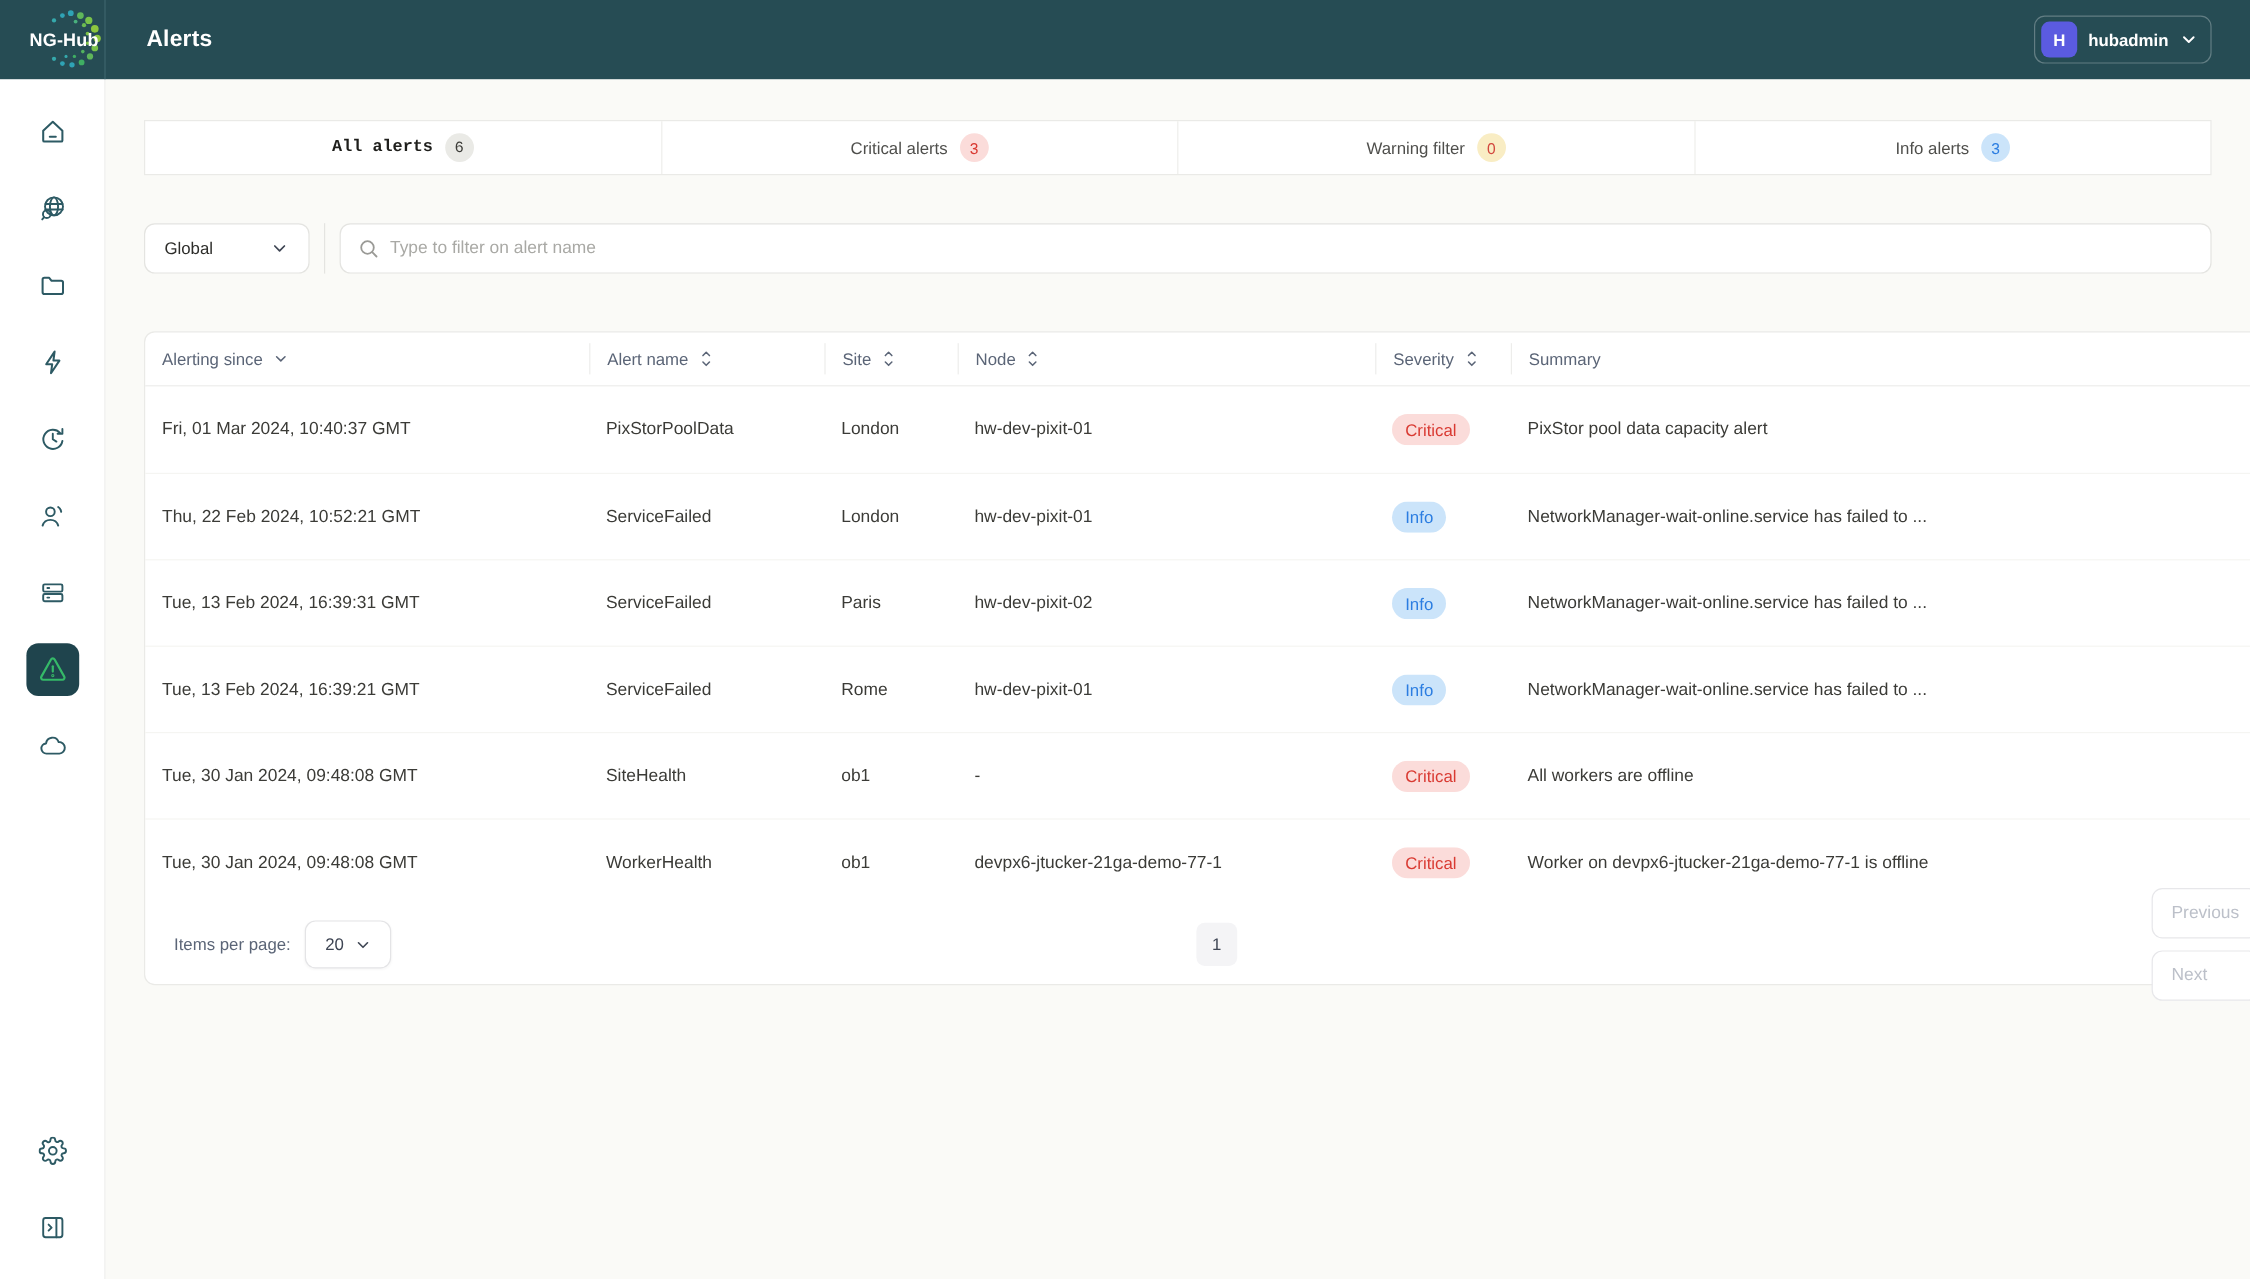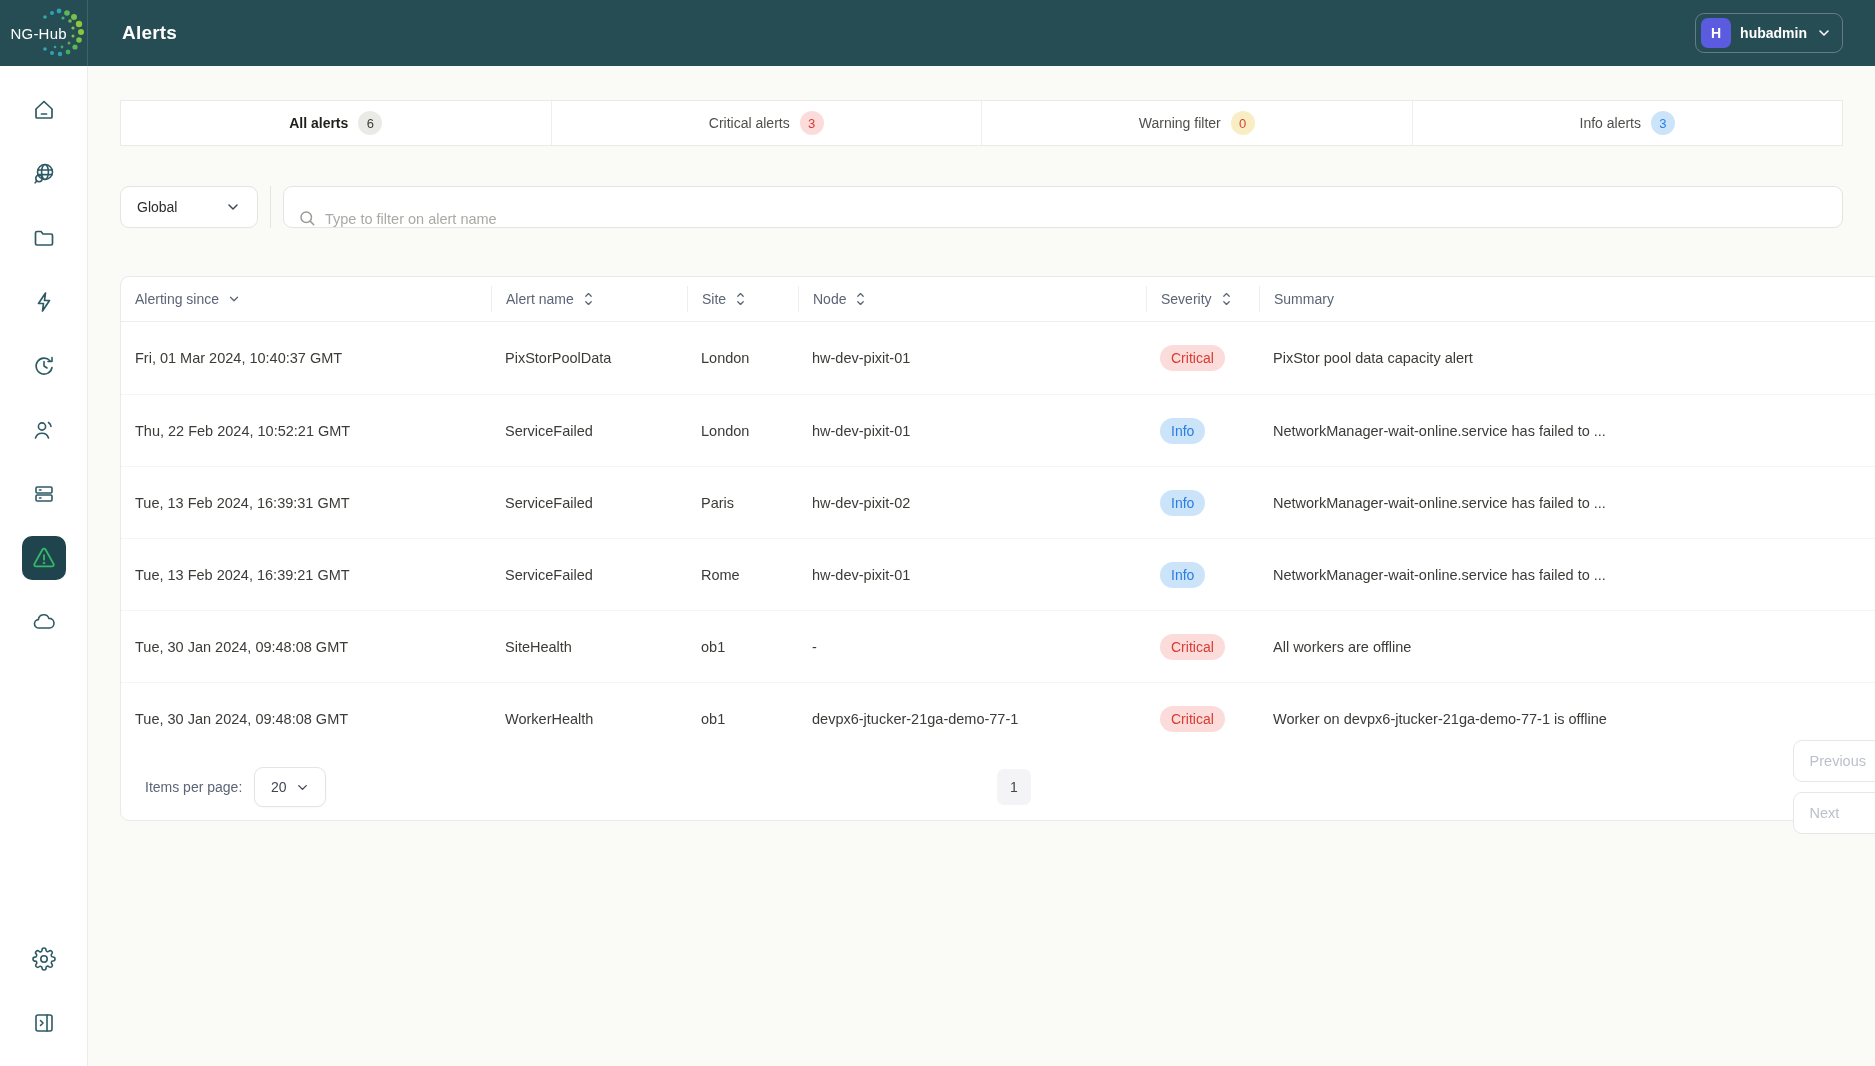--- a/index.html
+++ b/index.html
@@ -3,21 +3,21 @@
 <meta charset="utf-8">
 <style>
   * { margin:0; padding:0; box-sizing:border-box; }
   html,body { width:1875px; height:1066px; overflow:hidden; }
   body { font-family:"Liberation Sans","DejaVu Sans",sans-serif; background:#fafaf7; color:#3b3b37; }
 
   
   .header { position:absolute; top:0; left:0; width:1875px; height:66px; background:#264c54; display:flex; align-items:center; z-index:10; }
   .logo-box { width:88px; height:66px; border-right:1px solid #3c646c; display:flex; align-items:center; justify-content:center; position:relative; }
   .logo-inner { position:relative; width:78px; height:56px; }
-  .logo-text { position:absolute; left:6px; top:20px; color:#fff; font-size:15px; font-weight:normal; letter-spacing:.2px; z-index:2; }
+  .logo-text { position:absolute; left:20px; top:20px; color:#fff; font-size:15px; font-weight:bold; letter-spacing:.2px; z-index:2; }
   .logo-ring { position:absolute; right:-2px; top:2px; }
   .page-title { margin-left:34px; color:#ffffff; font-size:19px; font-weight:bold; letter-spacing:.2px; }
   .user-chip { position:absolute; right:32px; top:13px; height:40px; border:1px solid rgba(255,255,255,.28); border-radius:9px; display:flex; align-items:center; gap:9px; padding:4px 10px 4px 5px; cursor:pointer; }
   .avatar { width:30px; height:30px; background:#5b5be0; border-radius:7px; color:#fff; font-weight:bold; font-size:14px; display:flex; align-items:center; justify-content:center; }
   .user-name { color:#fff; font-size:14px; font-weight:bold; }
 
   
   .sidebar { position:absolute; top:66px; left:0; width:88px; height:1000px; background:#ffffff; border-right:1px solid #ececea; display:flex; flex-direction:column; align-items:center; padding:22px 0 21px 0; }
   .side-item { width:44px; height:44px; display:flex; align-items:center; justify-content:center; border-radius:10px; cursor:pointer; margin-bottom:20px; }
   .side-item svg { stroke:#2d5a64; }
@@ -26,33 +26,33 @@
   .side-bottom { margin-top:auto; display:flex; flex-direction:column; align-items:center; }
   .side-bottom .side-item { margin-bottom:20px; }
   .side-bottom .side-item:last-child { margin-bottom:0; }
 
   
   .main { position:absolute; top:66px; left:88px; width:1787px; height:1000px; background:#fafaf7; padding:34px 32px 0 32px; }
 
   
   .tabbar { display:flex; width:1723px; height:46px; background:#ffffff; border:1px solid #eaeae7; }
   .tab { flex:1; display:flex; align-items:center; justify-content:center; gap:10px; font-size:14px; color:#4f4f4c; cursor:pointer; border-left:1px solid #eeeeeb; }
-  .tab:first-child { border-left:none; }
+  .tab:first-child { border-left:none;font-family:Liberation Mono, monospace; }
   .tab.active { color:#1f1f1c; font-weight:bold; }
   .badge { min-width:24px; height:24px; padding:0 7px; border-radius:12px; font-size:13px; font-weight:normal; display:flex; align-items:center; justify-content:center; }
   .badge.all { background:#eaeae6; color:#3c3c38; }
   .badge.critical { background:#fbdcda; color:#d93a32; }
   .badge.warning { background:#f9edc4; color:#d2473d; }
   .badge.info { background:#cbe4fa; color:#2b7de1; }
 
   
   .filter-row { margin-top:40px; display:flex; align-items:center; height:42px; }
   .scope-select { width:138px; height:42px; background:#fff; border:1px solid #e4e4e1; border-radius:9px; display:flex; align-items:center; justify-content:space-between; padding:0 16px; font-size:14px; color:#2d2d2a; cursor:pointer; }
   .v-divider { width:1px; height:42px; background:#e4e4e1; margin:0 12px; }
-  .search-box { flex:1; height:42px; background:#fff; border:1px solid #e4e4e1; border-radius:9px; display:flex; align-items:flex-end; padding:0 14px; gap:9px; }
+  .search-box { flex:1; height:42px; background:#fff; border:1px solid #e4e4e1; border-radius:9px; display:flex; align-items:center; padding:0 14px; gap:9px; }
   .search-box input { border:none; outline:none; flex:1; font-size:14.5px; font-family:inherit; color:#3b3b37; background:transparent; }
   .search-box input::placeholder { color:#a9a9a5; }
 
   
   .card { margin-top:48px; width:1788px; background:#ffffff; border:1px solid #eaeae7; border-radius:9px; }
   .thead { display:flex; height:45px; align-items:center; border-bottom:1px solid #ededeb; position:relative; color:#5b6577; font-size:14px; }
   .th { display:flex; align-items:center; gap:8px; padding-left:14px; height:26px; border-left:1px solid #ededeb; cursor:pointer; }
   .th:first-child { border-left:none; }
   .th svg { stroke:#5b6577; }
   .col-since { width:370px; }

